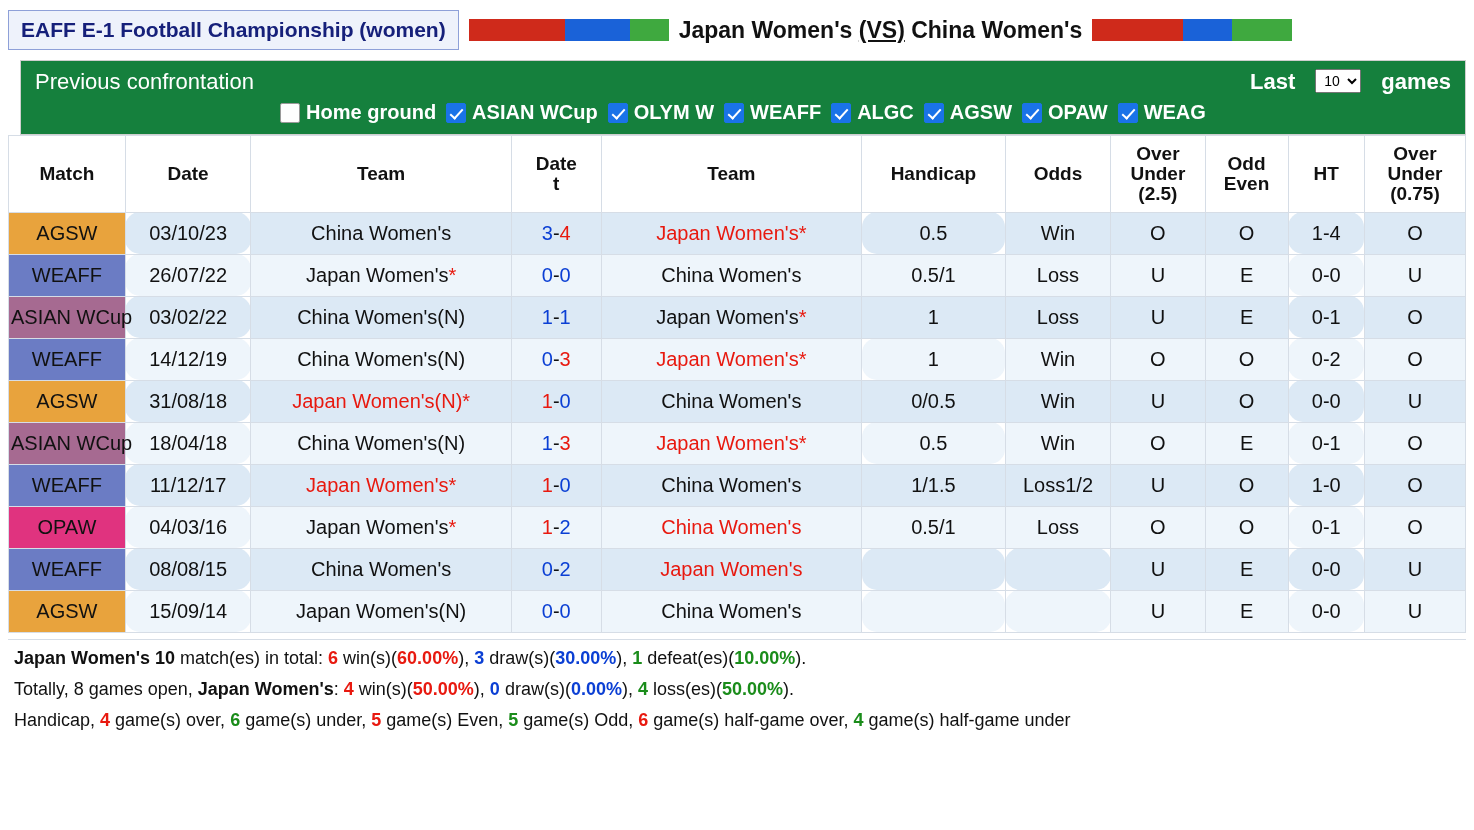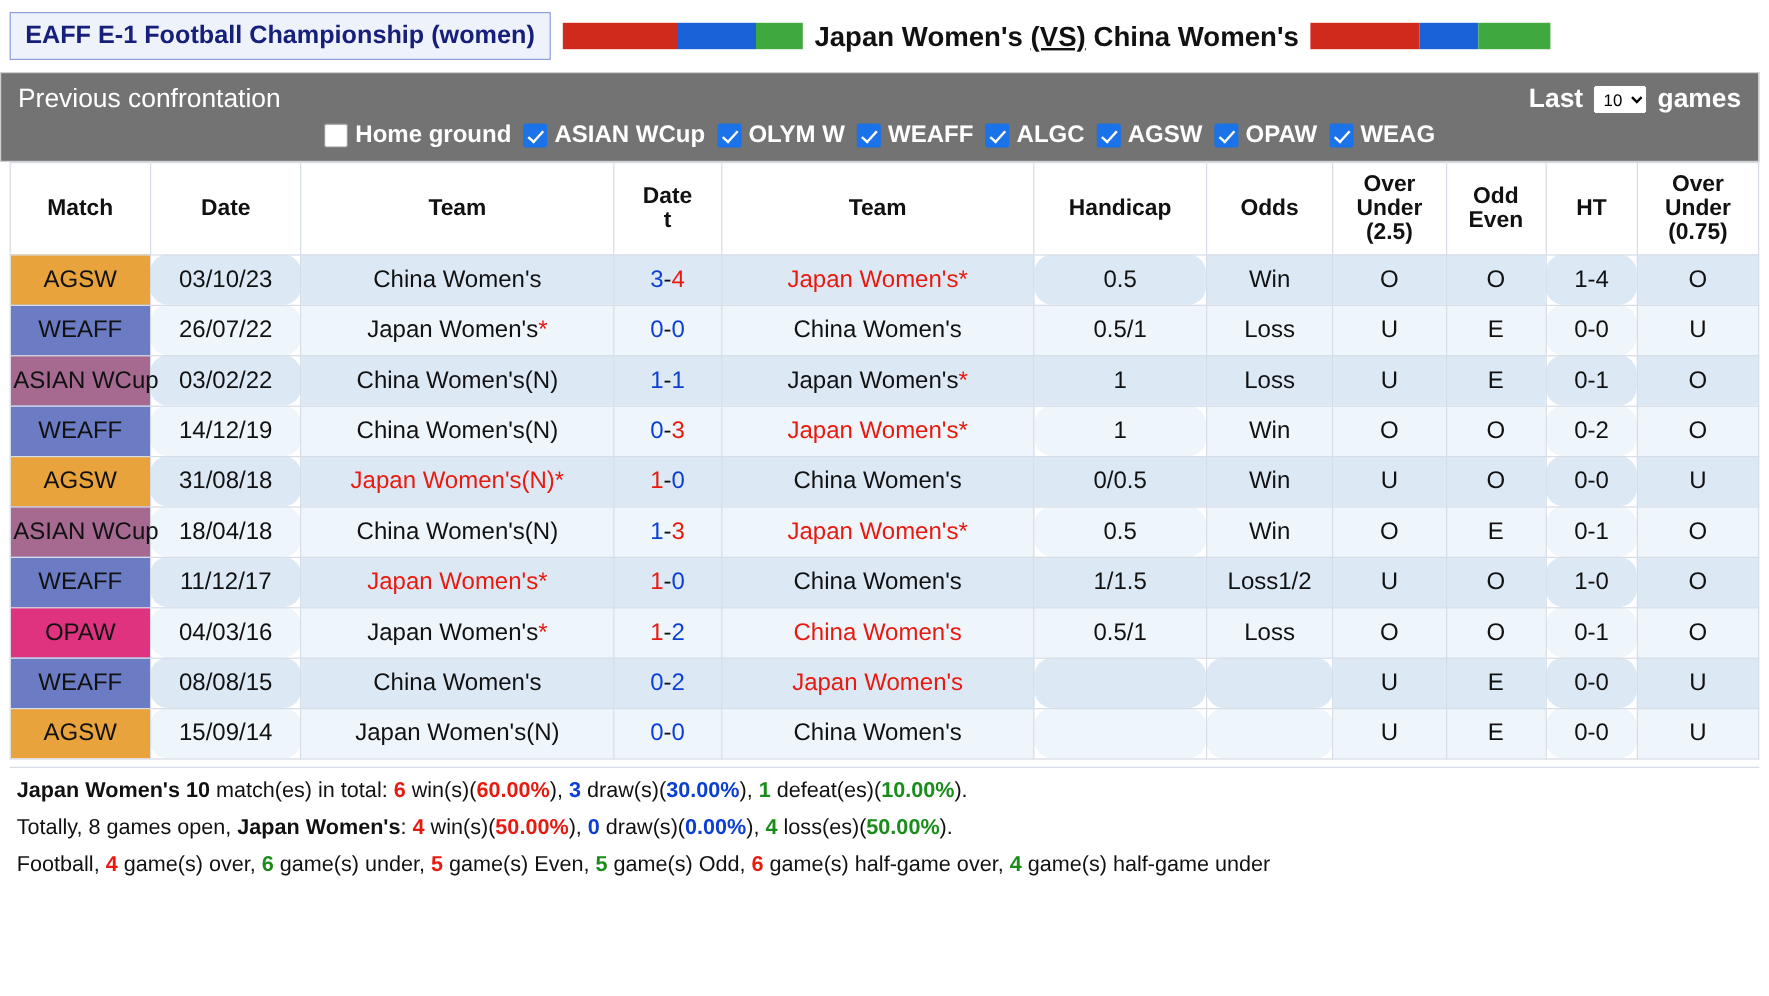--- a/index.html
+++ b/index.html
@@ -42,36 +42,36 @@
   .matchup {
     font-size: 23px;
     font-weight: bold;
     color: #111;
     white-space: nowrap;
   }
   .matchup .vs { text-decoration: underline; }
 
   
   .band {
-    background: #737373;
+    background: #15803d;
     color: #fff;
     border: 1px solid #cfcfcf;
-    margin: 2px 8px 0 0;
+    margin: 2px 8px 0 20px;
   }
   .band-row1 {
     display: flex;
     align-items: center;
     justify-content: space-between;
     padding: 8px 14px 2px 14px;
   }
   .band-title { font-size: 22px; }
   .band-last {
     display: flex;
-    align-items: flex-end;
-    gap: 8px;
+    align-items: flex-start;
+    gap: 20px;
     font-size: 22px;
     font-weight: bold;
   }
   .band-last select {
     font-size: 14px;
     padding: 2px 4px;
     font-family: "Liberation Sans", sans-serif;
   }
   .band-row2 {
     display: flex;
@@ -414,17 +414,17 @@
   </table>
 
   <div class="summary">
     <p>
       <b>Japan Women's 10</b><span> match(es) in total: </span><b class="red">6</b><span> win(s)(</span><b class="red">60.00%</b><span>), </span><b class="blue">3</b><span> draw(s)(</span><b class="blue">30.00%</b><span>), </span><b class="green">1</b><span> defeat(es)(</span><b class="green">10.00%</b><span>).</span>
     </p>
     <p>
       <span>Totally, 8 games open, </span><b>Japan Women's</b><span>: </span><b class="red">4</b><span> win(s)(</span><b class="red">50.00%</b><span>), </span><b class="blue">0</b><span> draw(s)(</span><b class="blue">0.00%</b><span>), </span><b class="green">4</b><span> loss(es)(</span><b class="green">50.00%</b><span>).</span>
     </p>
     <p>
-      <span>Football, </span><b class="red">4</b><span> game(s) over, </span><b class="green">6</b><span> game(s) under, </span><b class="red">5</b><span> game(s) Even, </span><b class="green">5</b><span> game(s) Odd, </span><b class="red">6</b><span> game(s) half-game over, </span><b class="green">4</b><span> game(s) half-game under</span>
+      <span>Handicap, </span><b class="red">4</b><span> game(s) over, </span><b class="green">6</b><span> game(s) under, </span><b class="red">5</b><span> game(s) Even, </span><b class="green">5</b><span> game(s) Odd, </span><b class="red">6</b><span> game(s) half-game over, </span><b class="green">4</b><span> game(s) half-game under</span>
     </p>
   </div>
 
 </div>
 
 </body></html>

